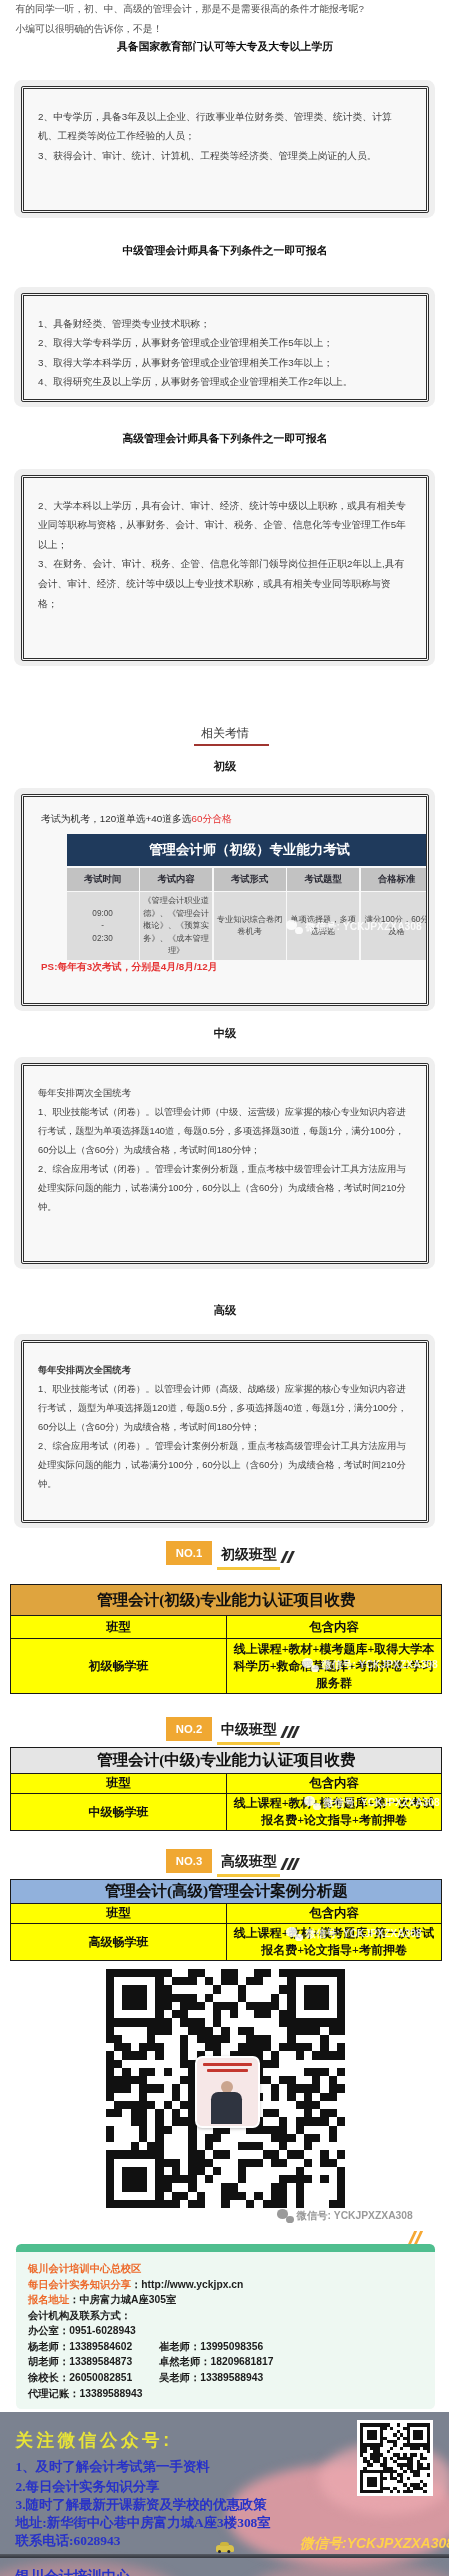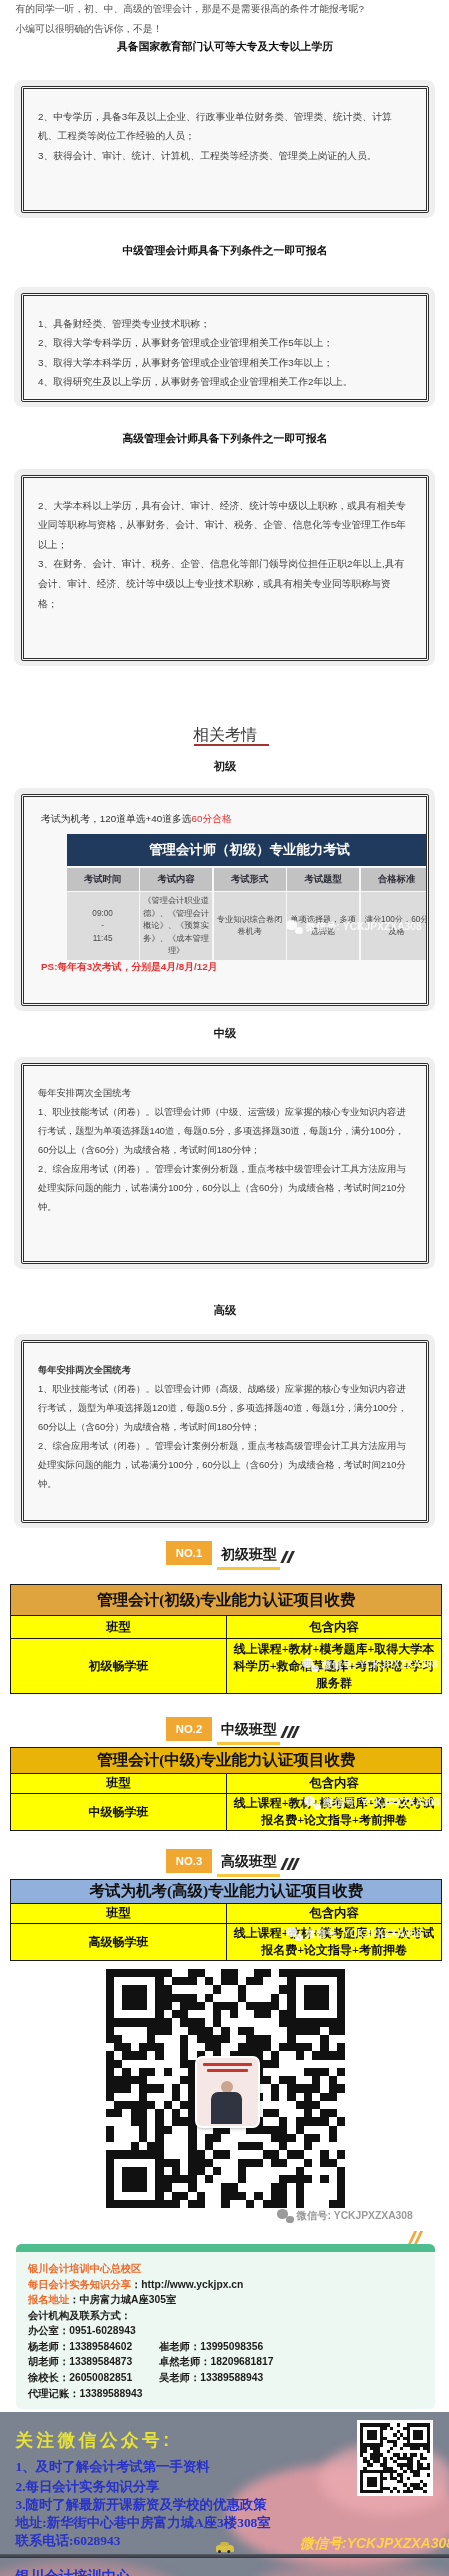--- a/index.html
+++ b/index.html
@@ -11,21 +11,21 @@
   
   .sec-heading{left:0;width:450px;text-align:center;font-size:10.8px;font-weight:bold;color:#111}
   
   .cond-outer{left:14.4px;width:421px;background:#efefef;border-radius:8.2px}
   .cond-inner{position:absolute;left:6.2px;right:6.2px;top:6.2px;bottom:5.2px;background:#f8f8f8;
               border:3.1px double #2e2e2e;border-radius:2.1px;overflow:hidden}
   .cond-text{padding:17.5px 17.5px 0 14.4px;font-size:9.8px;line-height:19.6px;color:#3d3d3d}
   .cond-text p{margin:0}
   .cond-text.small{font-size:9.3px;line-height:19px}
   
-  .rel-heading{left:0;width:450px;text-align:center;font-size:16px;color:#3a3a3a}
+  .rel-heading{left:0;width:450px;text-align:center;font-size:12px;color:#3a3a3a}
   .rel-underline{height:1.5px;background:#a03530}
   .level-label{left:0;width:450px;text-align:center;font-size:11.3px;font-weight:bold;color:#1a1a1a}
   
   .exam-intro{font-size:9.8px;color:#2e2e2e}
   .exam-intro .hl{color:#e53333}
   .exam-table{left:43px;width:366px}
   .exam-title{height:32px;line-height:32px;background:#1f3a5c;color:#fff;text-align:center;
               font-size:13.4px;font-weight:bold}
   .exam-row{display:flex;gap:1.5px;margin-top:1.5px}
   .exam-row .hcell{flex:1;height:23px;background:#c2c2c2;display:flex;align-items:center;
@@ -45,21 +45,21 @@
   .price-table{border-collapse:collapse;width:432px;table-layout:fixed;
                font-family:"Liberation Serif","DejaVu Serif",serif}
   .price-table td{border:1px solid #1a1a1a;text-align:center;vertical-align:middle;
                   font-weight:bold;color:#101010}
   .pt-title{font-size:15.5px}
   .pt-head td{background:#ffff00;font-size:12.4px}
   .pt-body td{background:#ffff00}
   .pt-body .cls{font-size:12px}
   .pt-body .cnt{font-size:12px;line-height:17px;padding:1px 5.2px}
   .t1 .pt-title{background:#dfa43e;height:28px}
-  .t2 .pt-title{background:#eab308;height:23px}
+  .t2 .pt-title{background:#e5e5e5;height:23px}
   .t3 .pt-title{background:#91b1dc;height:18.5px}
   .col-class{width:84px}
   
   [data-qr]{background:#ffffff}
   [data-qr] i{display:block;background:#111}
   .bigqr{left:106px;top:1969px;width:239px;height:239px}
   .qr-logo{left:195px;top:2056px;width:61px;height:68px;background:#f6e7e7;border:2.1px solid #fff;
            border-radius:7.2px;box-shadow:0 1px 3.1px rgba(0,0,0,.25);overflow:hidden}
   .qr-logo .rtxt{position:absolute;left:6.2px;right:6.2px;height:3.1px;background:#c4372f;border-radius:1px}
   .qr-logo .head{position:absolute;left:24px;top:23px;width:12.4px;height:12.4px;border-radius:50%;background:#caa58f}
@@ -149,21 +149,21 @@
         <div class="hcell">考试时间</div>
         <div class="hcell">考试内容</div>
         <div class="hcell">考试形式</div>
         <div class="hcell">考试题型</div>
         <div class="hcell">合格标准</div>
       </div>
       <div class="exam-row">
         <div class="bcell">
           <div>09:00</div>
           <div>-</div>
-          <div>11:45</div>
+          <div>02:30</div>
         </div>
         <div class="bcell">《管理会计职业道德》、《管理会计概论》、《预算实务》、《成本管理理》</div>
         <div class="bcell">专业知识综合卷闭卷机考</div>
         <div class="bcell">单项选择题，多项选择题</div>
         <div class="bcell">满分100分，60分及格</div>
       </div>
     </div>
     <div class="abs ps-line" style="left:17.5px;top:164px">PS:每年有3次考试，分别是4月/8月/12月</div>
   </div>
 </div>
@@ -242,21 +242,21 @@
   <span>微信号: YCKJPXZXA308</span>
 </div>
 
 <div class="abs no-badge" style="left:166px;top:1849px">NO.3</div>
 <div class="abs no-label" style="left:221px;top:1853px">高级班型</div>
 <div class="abs no-underline" style="left:217px;top:1874px;width:63px"></div>
 <div class="abs" style="left:283px;top:1858px"><span class="slash"></span><span class="slash"></span><span class="slash"></span></div>
 <table class="abs price-table t3" style="left:10.3px;top:1879px">
   <tbody>
       <tr>
-        <td colspan="2" class="pt-title">考试为机考(高级)专业能力认证项目收费</td>
+        <td colspan="2" class="pt-title">管理会计(高级)管理会计案例分析题</td>
       </tr>
   <tr class="pt-head" style="height:17px">
     <td class="col-class">班型</td>
     <td>包含内容</td>
   </tr>
   <tr class="pt-body" style="height:37px">
     <td class="cls">高级畅学班</td>
     <td class="cnt">线上课程+教材+模考题库+第一次考试报名费+论文指导+考前押卷</td>
   </tr>
 </tbody>

